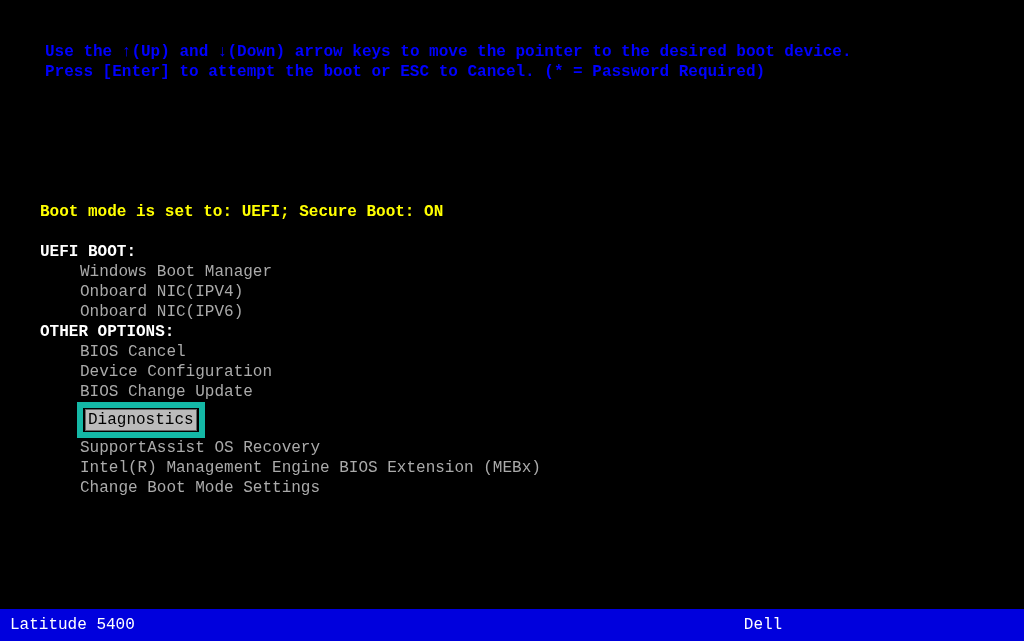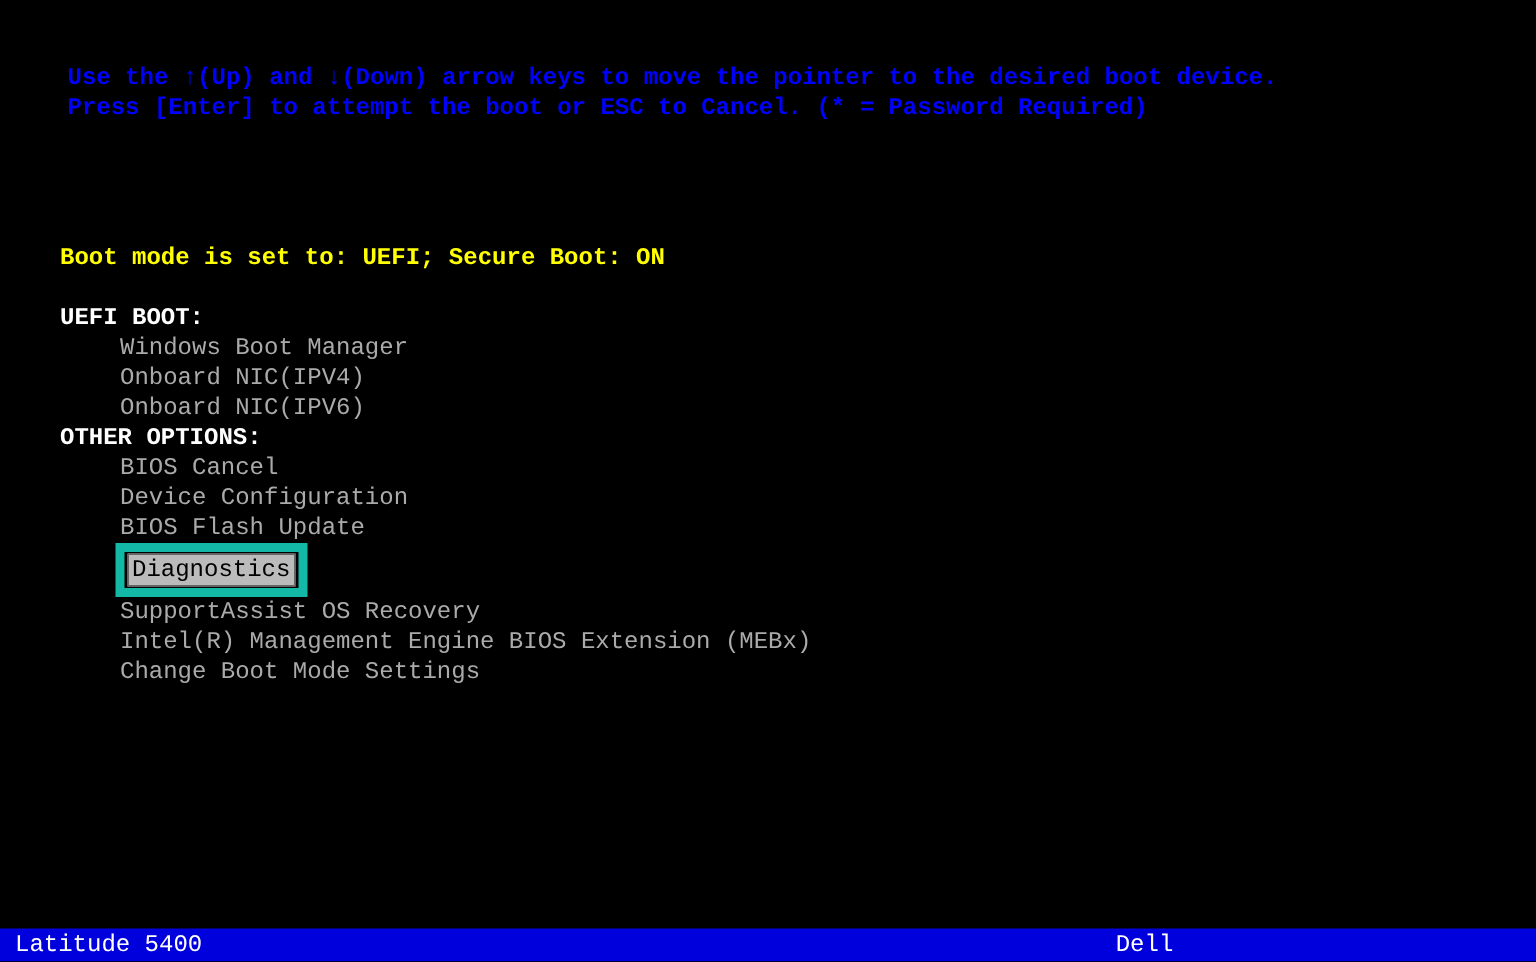--- a/index.html
+++ b/index.html
@@ -22,21 +22,21 @@
       padding: 10px 45px 0 45px;
       font-weight: bold;
       margin-top: 32px;
     }
     .instructions-line {
       white-space: nowrap;
     }
     .boot-mode {
       color: #ffff00;
       padding: 0 40px;
-      margin-top: 80px;
+      margin-top: 120px;
       font-weight: bold;
     }
     .menu {
       color: #ffffff;
       padding: 0 40px;
       margin-top: 20px;
     }
     .section-header {
       color: #ffffff;
       font-weight: bold;
@@ -62,21 +62,21 @@
     .status-bar {
       position: absolute;
       bottom: 0;
       left: 0;
       right: 0;
       background-color: #0000dd;
       color: #ffffff;
       padding: 2px 10px;
       display: flex;
       justify-content: space-between;
-      height: 22px;
+      height: 32px;
       align-items: center;
     }
     .status-left {
       flex: 1;
       text-align: left;
     }
     .status-center {
       flex: 1;
       text-align: center;
     }
@@ -99,21 +99,21 @@
 
 <div class="menu">
   <div class="section-header">UEFI BOOT:</div>
   <div class="boot-item">Windows Boot Manager</div>
   <div class="boot-item">Onboard NIC(IPV4)</div>
   <div class="boot-item">Onboard NIC(IPV6)</div>
 
   <div class="section-header">OTHER OPTIONS:</div>
   <div class="boot-item">BIOS Cancel</div>
   <div class="boot-item">Device Configuration</div>
-  <div class="boot-item">BIOS Flash Update</div>
+  <div class="boot-item">BIOS Change Update</div>
   <div>
     <span class="highlight-box">
       <span class="selected-item">Diagnostics</span>
     </span>
   </div>
   <div class="boot-item">SupportAssist OS Recovery</div>
   <div class="boot-item">Intel(R) Management Engine BIOS Extension (MEBx)</div>
   <div class="boot-item">Change Boot Mode Settings</div>
 </div>
 

